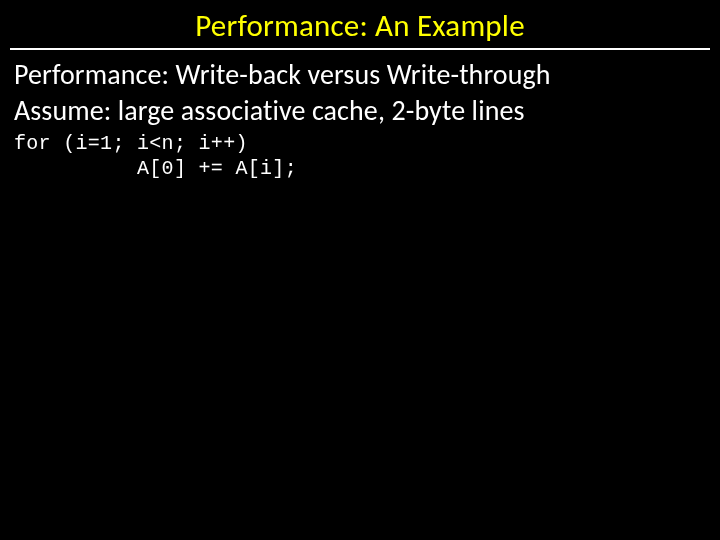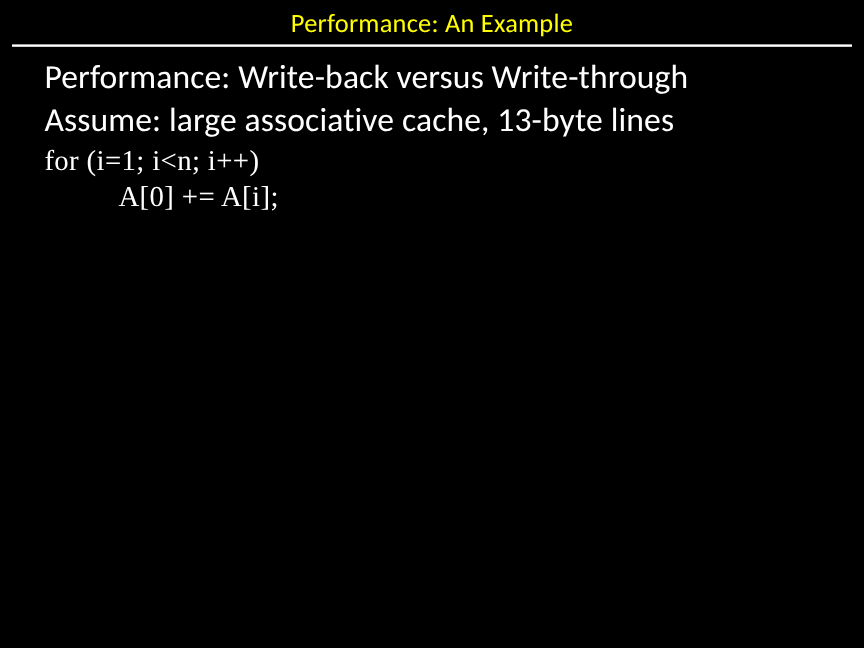--- a/index.html
+++ b/index.html
@@ -13,63 +13,62 @@
   }
   .slide {
     width: 720px;
     height: 540px;
     background: #000;
     position: relative;
     box-sizing: border-box;
   }
   .title {
     color: #ffff00;
-    font-size: 22px;
+    font-size: 31px;
     text-align: center;
     padding-top: 6px;
     padding-bottom: 4px;
     font-weight: 400;
     letter-spacing: 0.2px;
   }
   .rule {
     border: none;
     border-top: 2px solid #ffffff;
     margin: 0 10px 6px 10px;
   }
   .body {
     padding: 2px 14px 0 14px;
-    margin-left: 23px;
   }
   .lead {
     color: #ffffff;
     font-size: 28px;
     line-height: 1.22;
     margin: 0 0 2px 0;
     font-weight: 400;
     letter-spacing: 0.1px;
   }
   .code {
     color: #ffffff;
-    font-family: Liberation Serif, serif;
-    font-size: 24px;
+    font-family: Liberation Mono, monospace;
+    font-size: 20px;
     white-space: pre;
     line-height: 1.22;
     margin: 4px 0 0 0;
     letter-spacing: 0.3px;
   }
   .gap {
     height: 82px;
   }
 </style>
 </head>
 <body>
 
 <div class="slide">
   <div class="title">Performance: An Example</div>
   <hr class="rule">
   <div class="body">
     <p class="lead">Performance: Write-back versus Write-through</p>
-    <p class="lead">Assume: large associative cache, 13-byte lines</p>
+    <p class="lead">Assume: large associative cache, 2-byte lines</p>
     <div class="code">for (i=1; i&lt;n; i++)
           A[0] += A[i];</div>
     <div class="gap"></div>
   </div>
 </div>
 
 </body></html>

